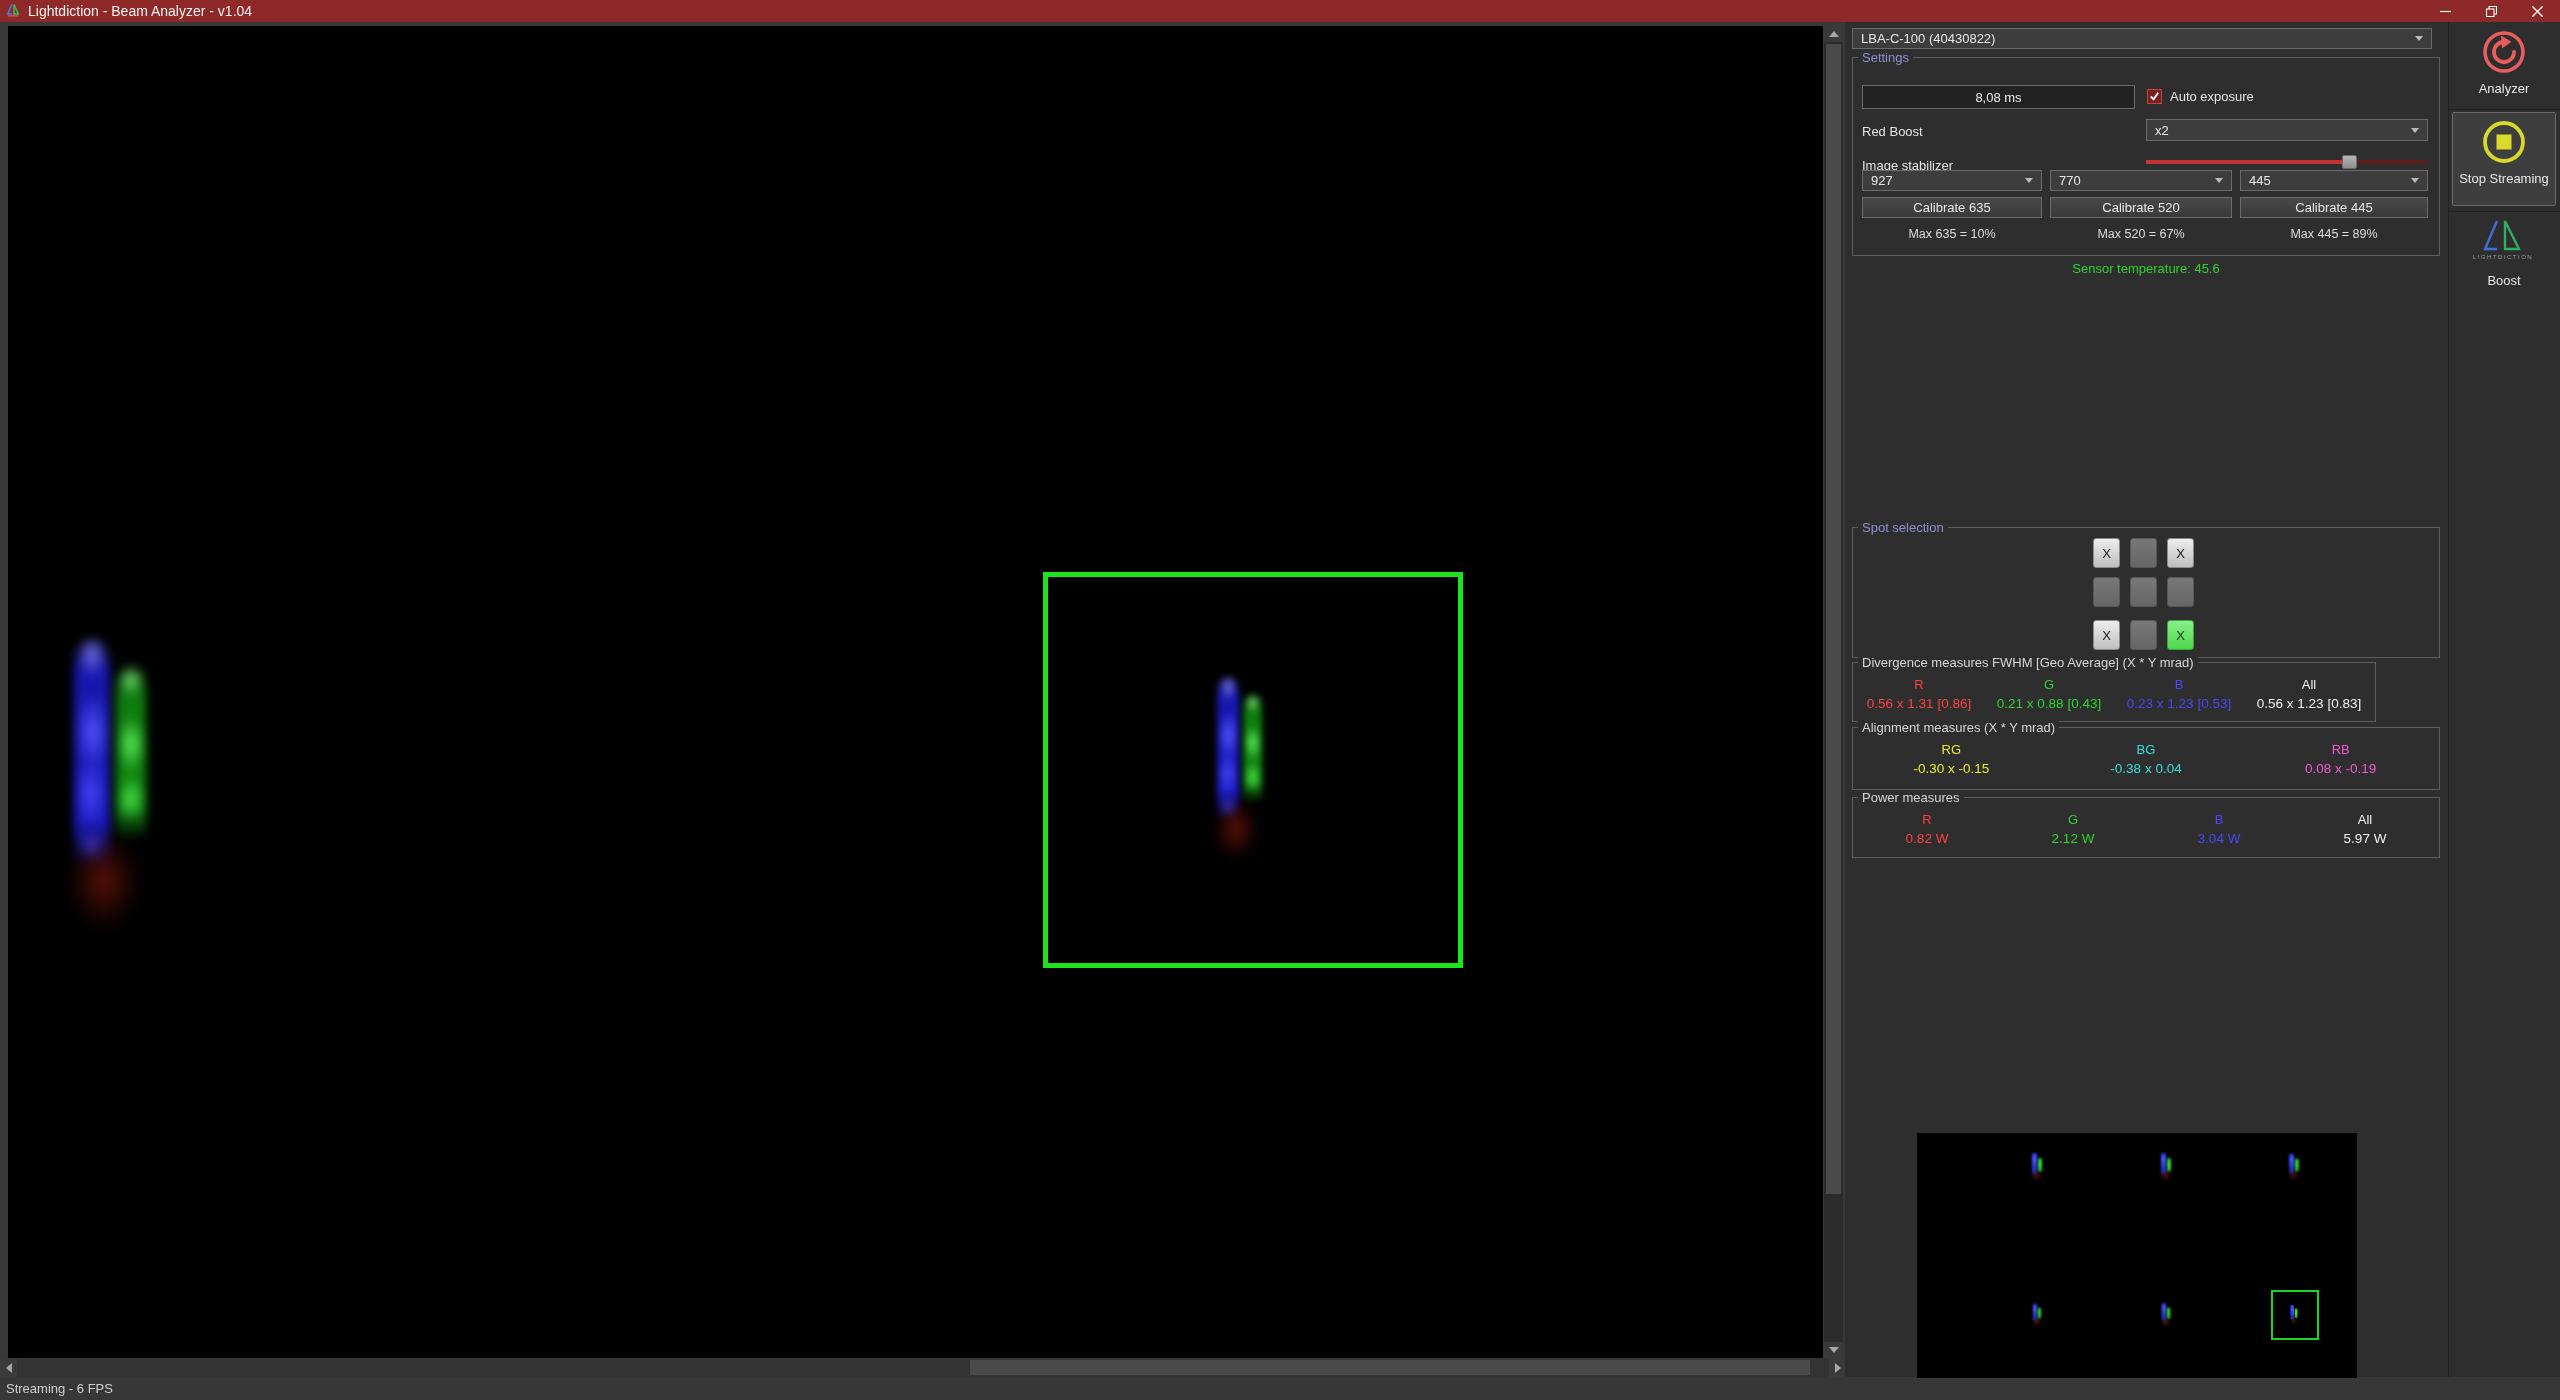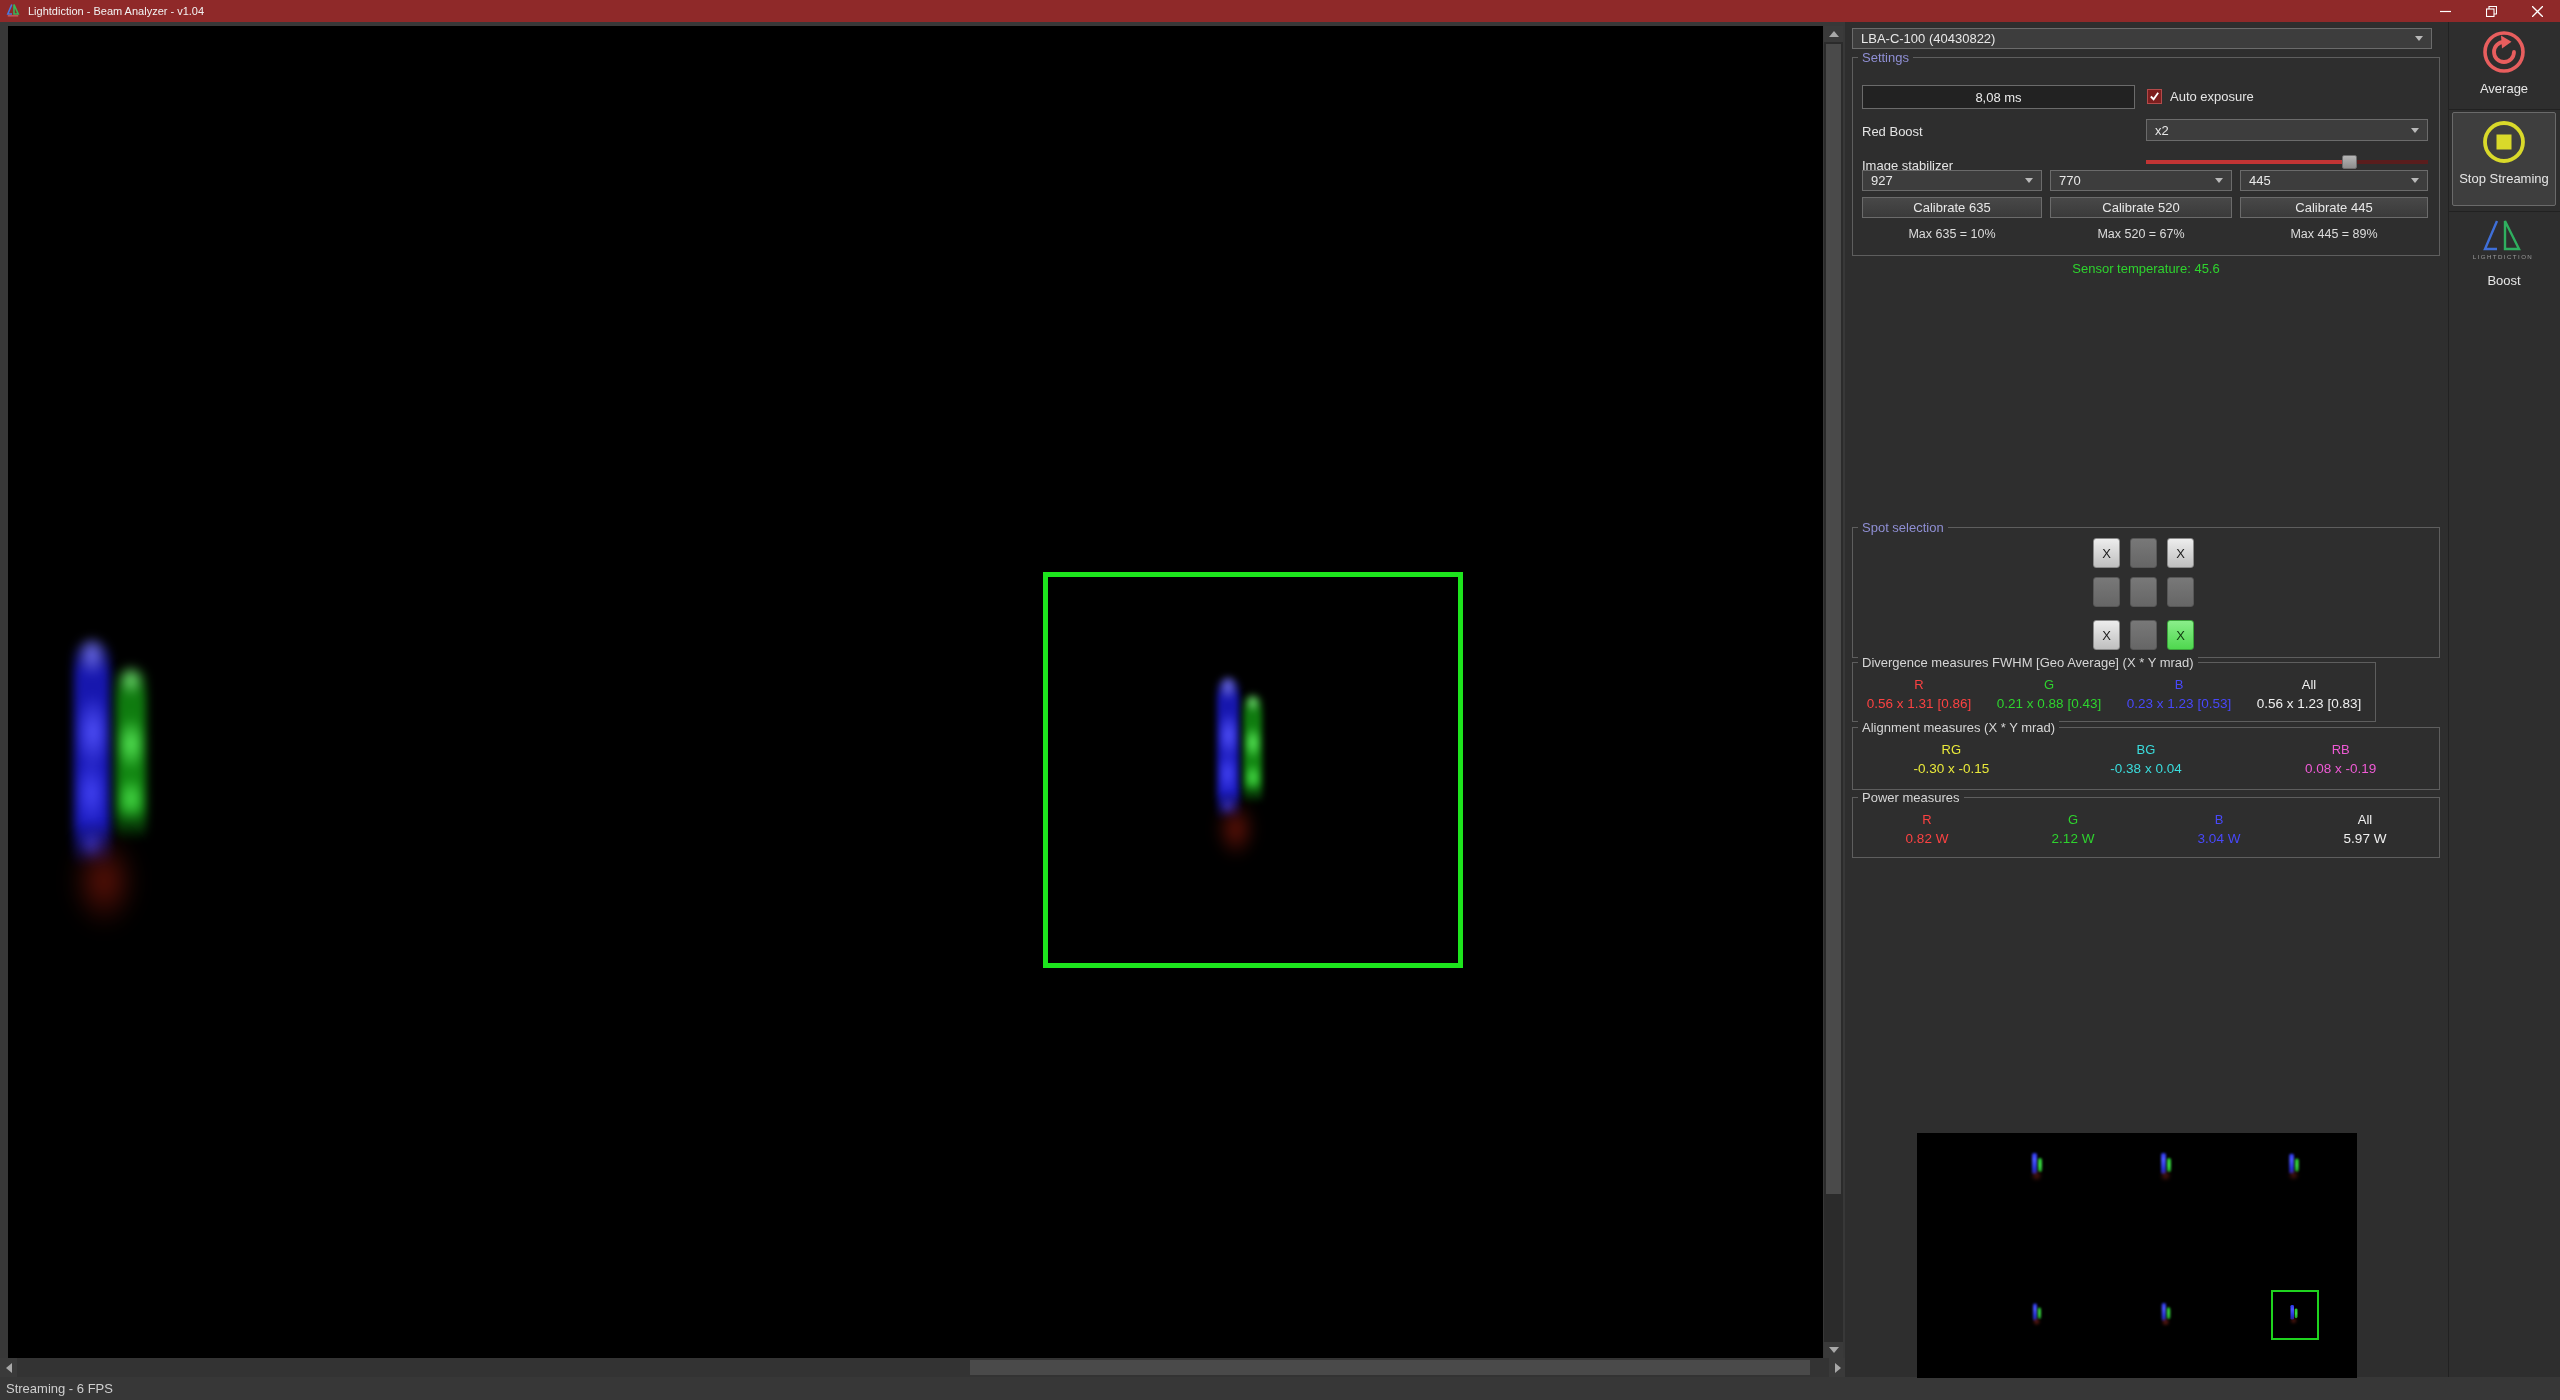--- a/index.html
+++ b/index.html
@@ -2,21 +2,21 @@
 <html><head>
 <meta charset="utf-8">
 <style>
   html,body{margin:0;padding:0;background:#1e1e1e;}
   #app{position:relative;width:2560px;height:1400px;background:#383838;overflow:hidden;
        font-family:"Liberation Sans",sans-serif;color:#e6e6e6;font-size:13px;}
 
   
   .titlebar{position:absolute;left:0;top:0;width:2560px;height:22px;background:#8f2929;display:flex;align-items:center;}
   .tb-logo{margin-left:5px;width:16px;height:16px;flex:0 0 auto;}
-  .tb-title{margin-left:7px;font-size:11px;color:#f2f2f2;}
+  .tb-title{margin-left:7px;font-size:14px;color:#f2f2f2;}
   .tb-btns{margin-left:auto;display:flex;height:22px;}
   .tb-btn{width:46px;height:22px;display:flex;align-items:center;justify-content:center;cursor:default;}
   .tb-btn svg{display:block;}
 
   
   #camera{position:absolute;left:8px;top:26px;width:1815px;height:1332px;background:#000;overflow:hidden;}
   .sel-rect{position:absolute;border:5px solid #1de51d;box-sizing:border-box;}
   .beam{position:absolute;width:100px;height:300px;transform-origin:0 0;}
   .b-blue{position:absolute;left:14px;top:0;width:36px;height:235px;border-radius:18px;filter:blur(5px);
     background:
@@ -332,21 +332,21 @@
       <div class="t-rect" style="left: 354px; top: 157px; width: 48px; height: 50px;"></div>
     </div>
 
   <div class="toolcol"></div>
   <div class="tool-btn" style="top:30px;">
     <svg width="44" height="44" viewBox="0 0 44 44">
       <circle cx="22" cy="22" r="19" fill="none" stroke="#e85e5e" stroke-width="3.6"></circle>
       <path d="M 22 12 A 10 10 0 1 0 32 22" fill="none" stroke="#e85e5e" stroke-width="3.8" stroke-linecap="round"></path>
       <polygon points="19,5.5 29.5,11.8 20,18.5" fill="#e85e5e"></polygon>
     </svg>
-    <div class="tool-lbl">Average</div>
+    <div class="tool-lbl">Analyzer</div>
   </div>
   <div class="tdiv" style="top:109px;"></div>
   <div class="tool-raised">
     <svg width="44" height="44" viewBox="0 0 44 44" style="margin-top:7px;">
       <circle cx="22" cy="22" r="19" fill="none" stroke="#d9d92a" stroke-width="3.8"></circle>
       <rect x="14.5" y="14.5" width="15" height="15" fill="#d9d92a"></rect>
     </svg>
     <div class="tool-lbl">Stop Streaming</div>
   </div>
   <div class="tdiv" style="top:211px;"></div>

